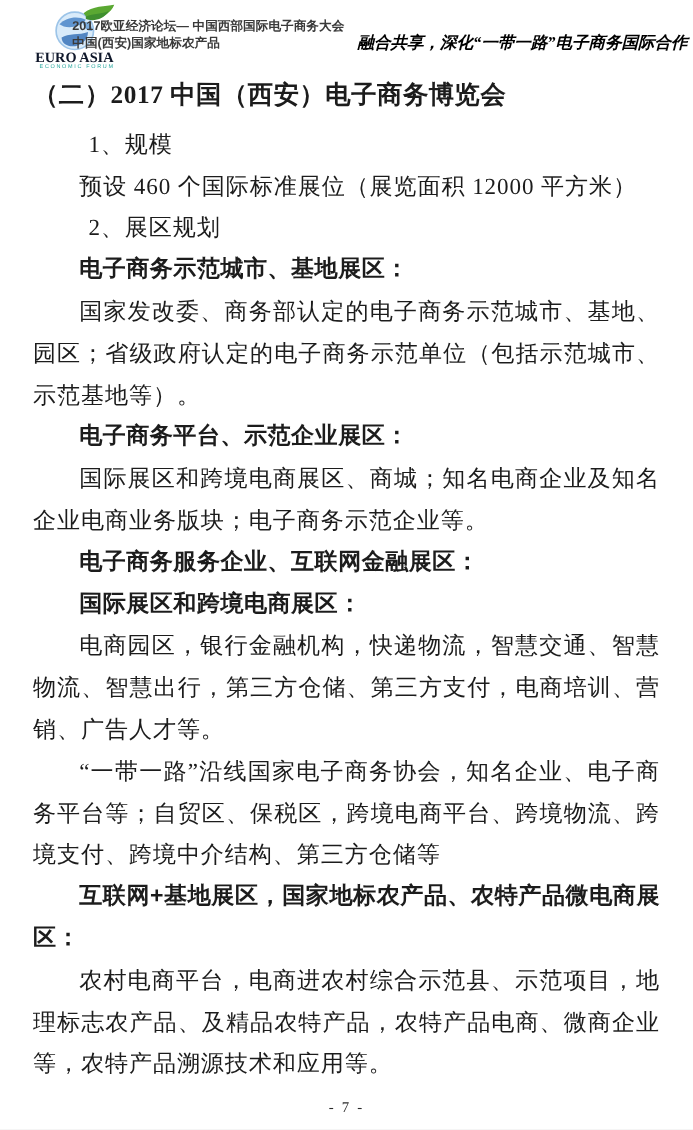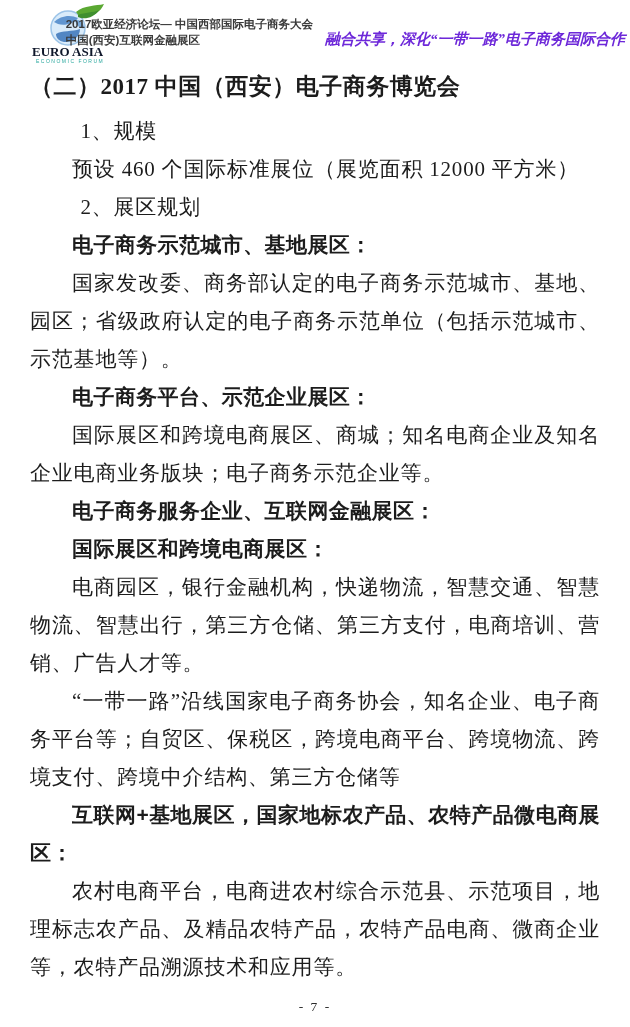--- a/index.html
+++ b/index.html
@@ -74,24 +74,24 @@
 
         <path d="M46 8 C54 1,66 2,74 0 C70 10,58 15,49 12 Z" fill="#5aa832"></path>
         <path d="M48 11 C55 8,63 9,69 6 C64 14,54 16,48 13 Z" fill="#3f8f2f"></path>
       </svg>
       <div class="logo-word">EURO ASIA</div>
       <div class="logo-sub">ECONOMIC FORUM</div>
     </div>
 
     <div class="org">
       <div>2017欧亚经济论坛— 中国西部国际电子商务大会</div>
-      <div>中国(西安)互联网金融展区</div>
+      <div>中国(西安)国家地标农产品</div>
     </div>
 
-    <div class="slogan" id="slogan" style="color: #6d28d9;">融合共享，深化“一带一路”电子商务国际合作</div>
+    <div class="slogan" id="slogan" style="color: #000000;">融合共享，深化“一带一路”电子商务国际合作</div>
   </div>
 
   <div class="content">
     <h1 class="doc-title">（二）2017 中国（西安）电子商务博览会</h1>
 
     <p class="blk b-item">1、规模</p>
     <p class="blk b-body">预设 460 个国际标准展位（展览面积 12000 平方米）</p>
     <p class="blk b-item">2、展区规划</p>
 
     <p class="blk b-head">电子商务示范城市、基地展区：</p>

